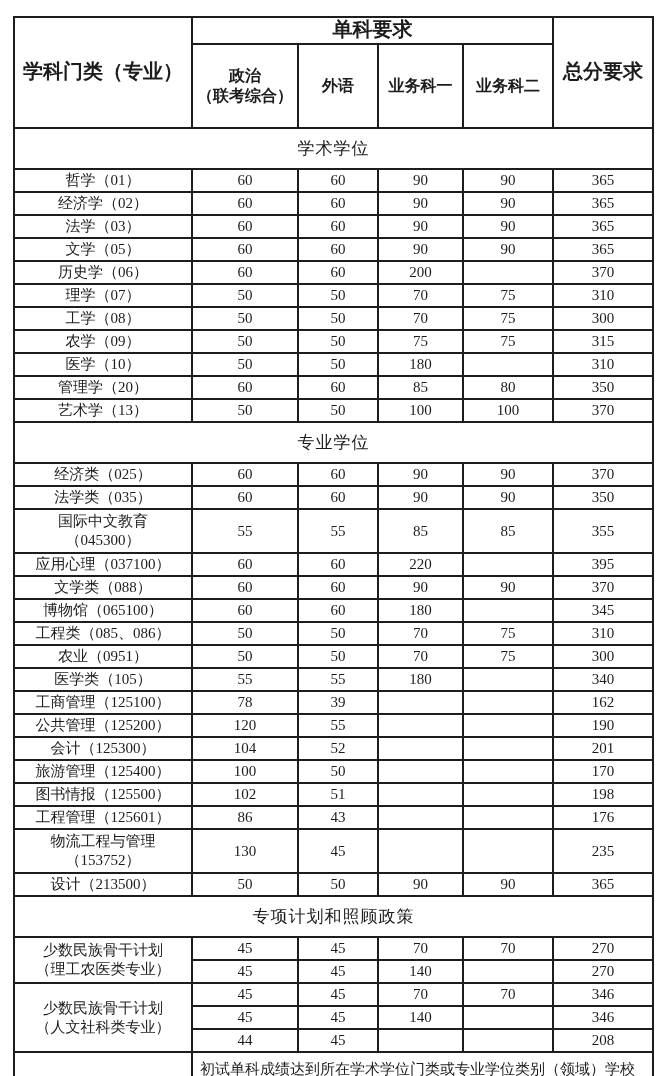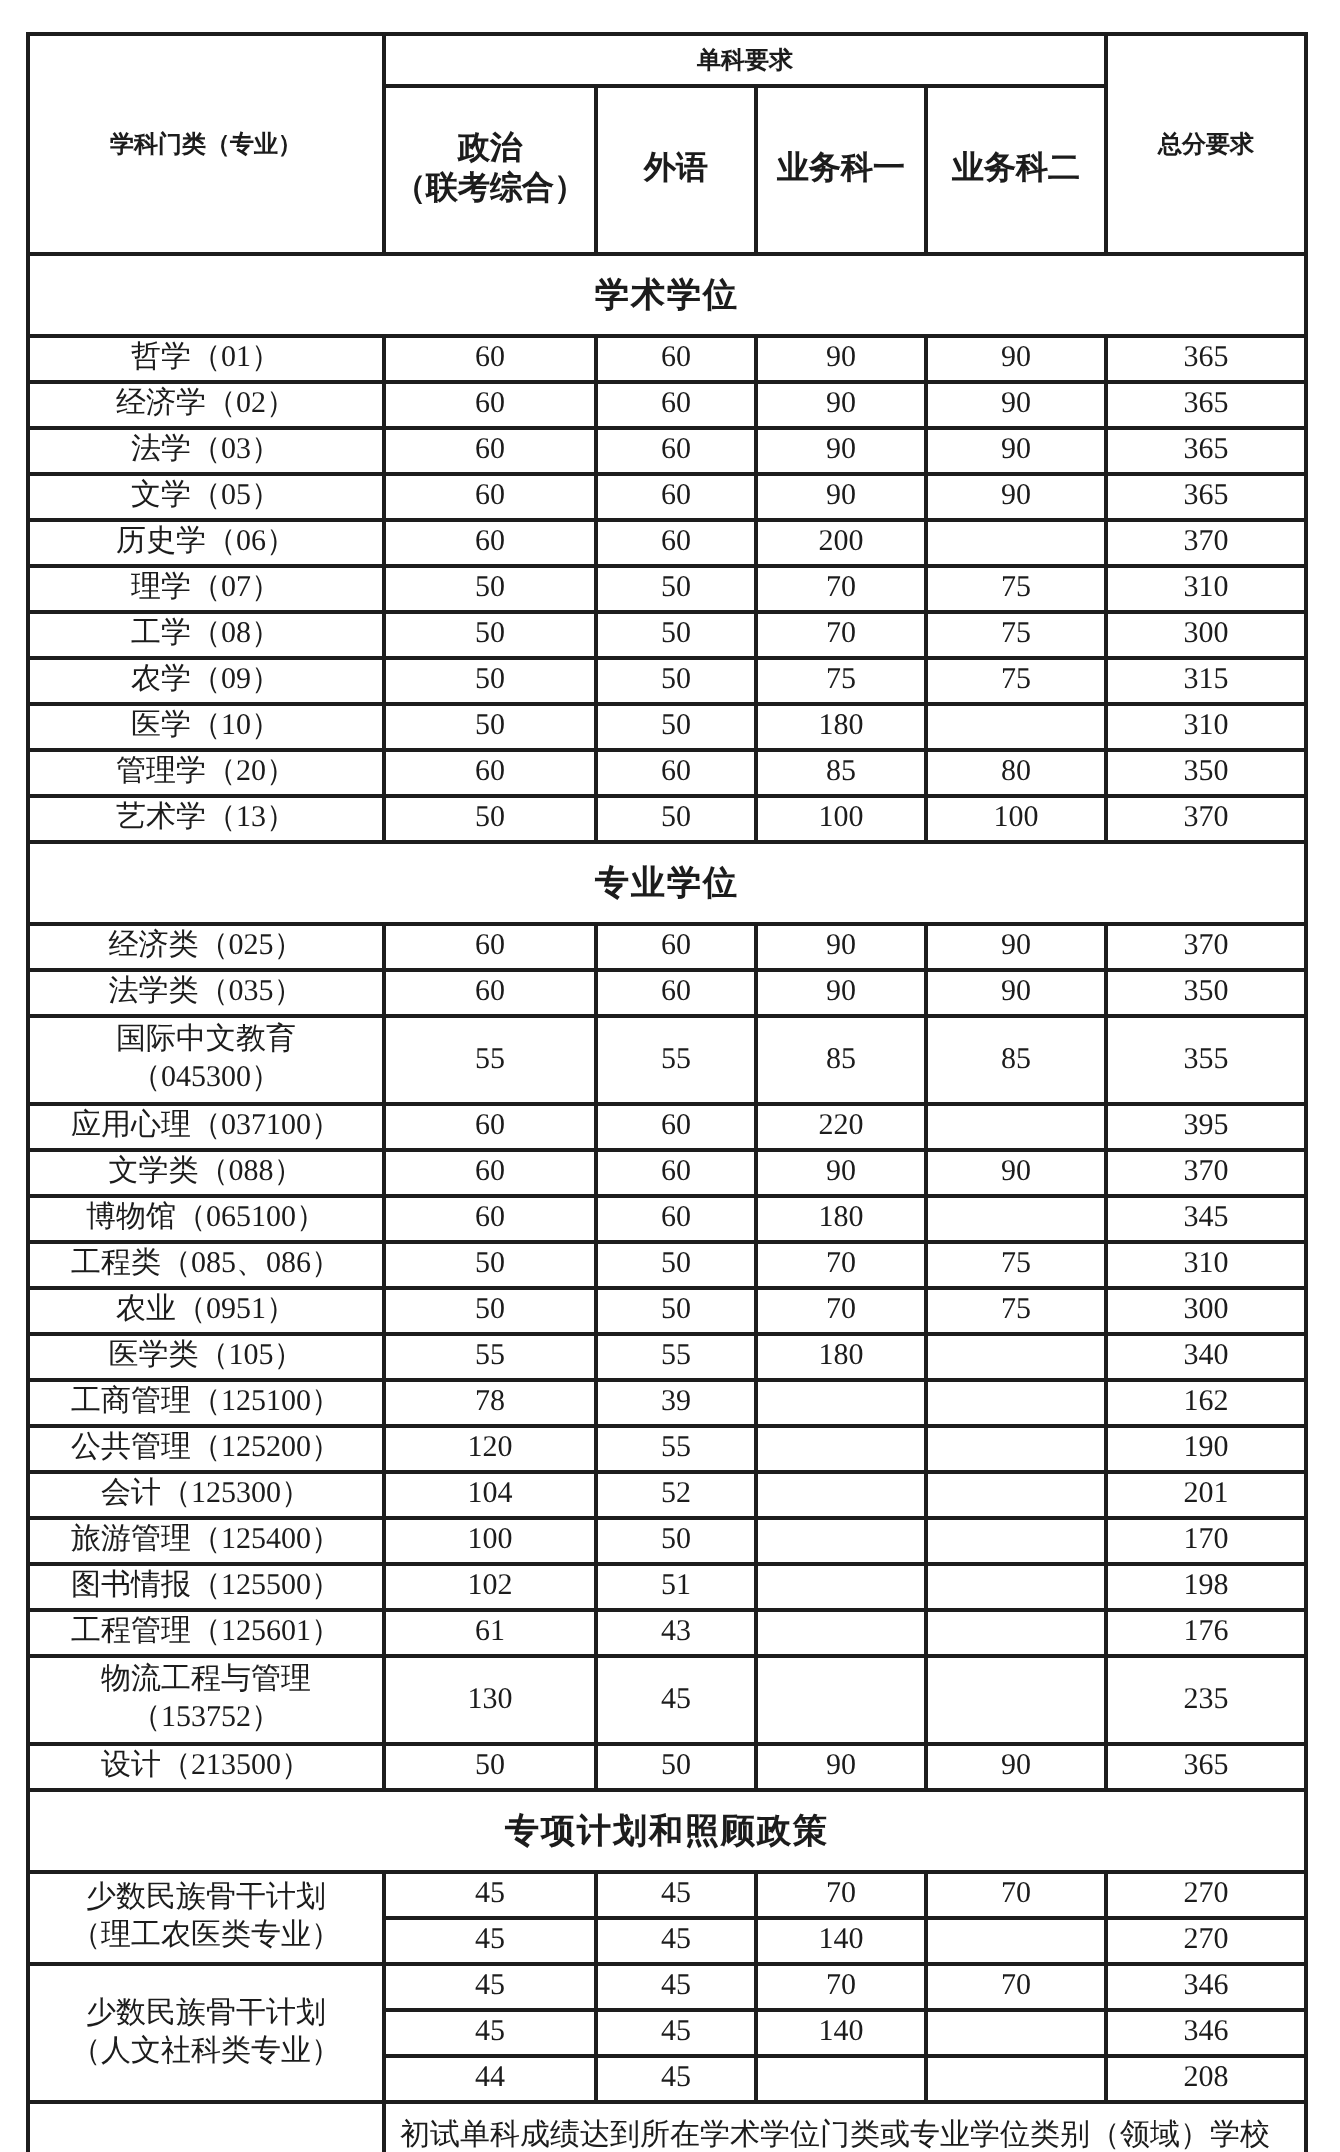--- a/index.html
+++ b/index.html
@@ -32,27 +32,27 @@
     border: 2px solid #1d1d1d;
     text-align: center;
     vertical-align: middle;
     padding: 0;
     font-size: 15px;
     line-height: 1.25;
     font-weight: normal;
     overflow: hidden;
   }
   
-  tr.h1 th { height: 24px; font-weight: bold; font-size: 12px; }
+  tr.h1 th { height: 24px; font-weight: bold; font-size: 20px; font-family: Liberation Mono, monospace; }
   tr.h2 th { height: 82px; font-weight: bold; font-size: 16px; }
   th.multiline, td.multiline { white-space: pre-line; }
   
   tr.band td {
     height: 39px;
-    font-weight: bold;
+    font-weight: normal;
     font-size: 17px;
     letter-spacing: 1px;
   }
   
   tr.data-row th, tr.data-row td { height: 21px; }
   tr.data-row.tall th, tr.data-row.tall td { height: 42px; }
   
   tr.note-row th { height: 74px; }
   tr.note-row td.note {
     text-align: left;
@@ -291,21 +291,21 @@
         <tr class="data-row">
           <th class="multiline">图书情报（125500）</th>
           <td>102</td>
           <td>51</td>
           <td></td>
           <td></td>
           <td>198</td>
         </tr>
         <tr class="data-row">
           <th class="multiline">工程管理（125601）</th>
-          <td>61</td>
+          <td>86</td>
           <td>43</td>
           <td></td>
           <td></td>
           <td>176</td>
         </tr>
         <tr class="data-row tall">
           <th class="multiline">物流工程与管理
 （153752）</th>
           <td>130</td>
           <td>45</td>

